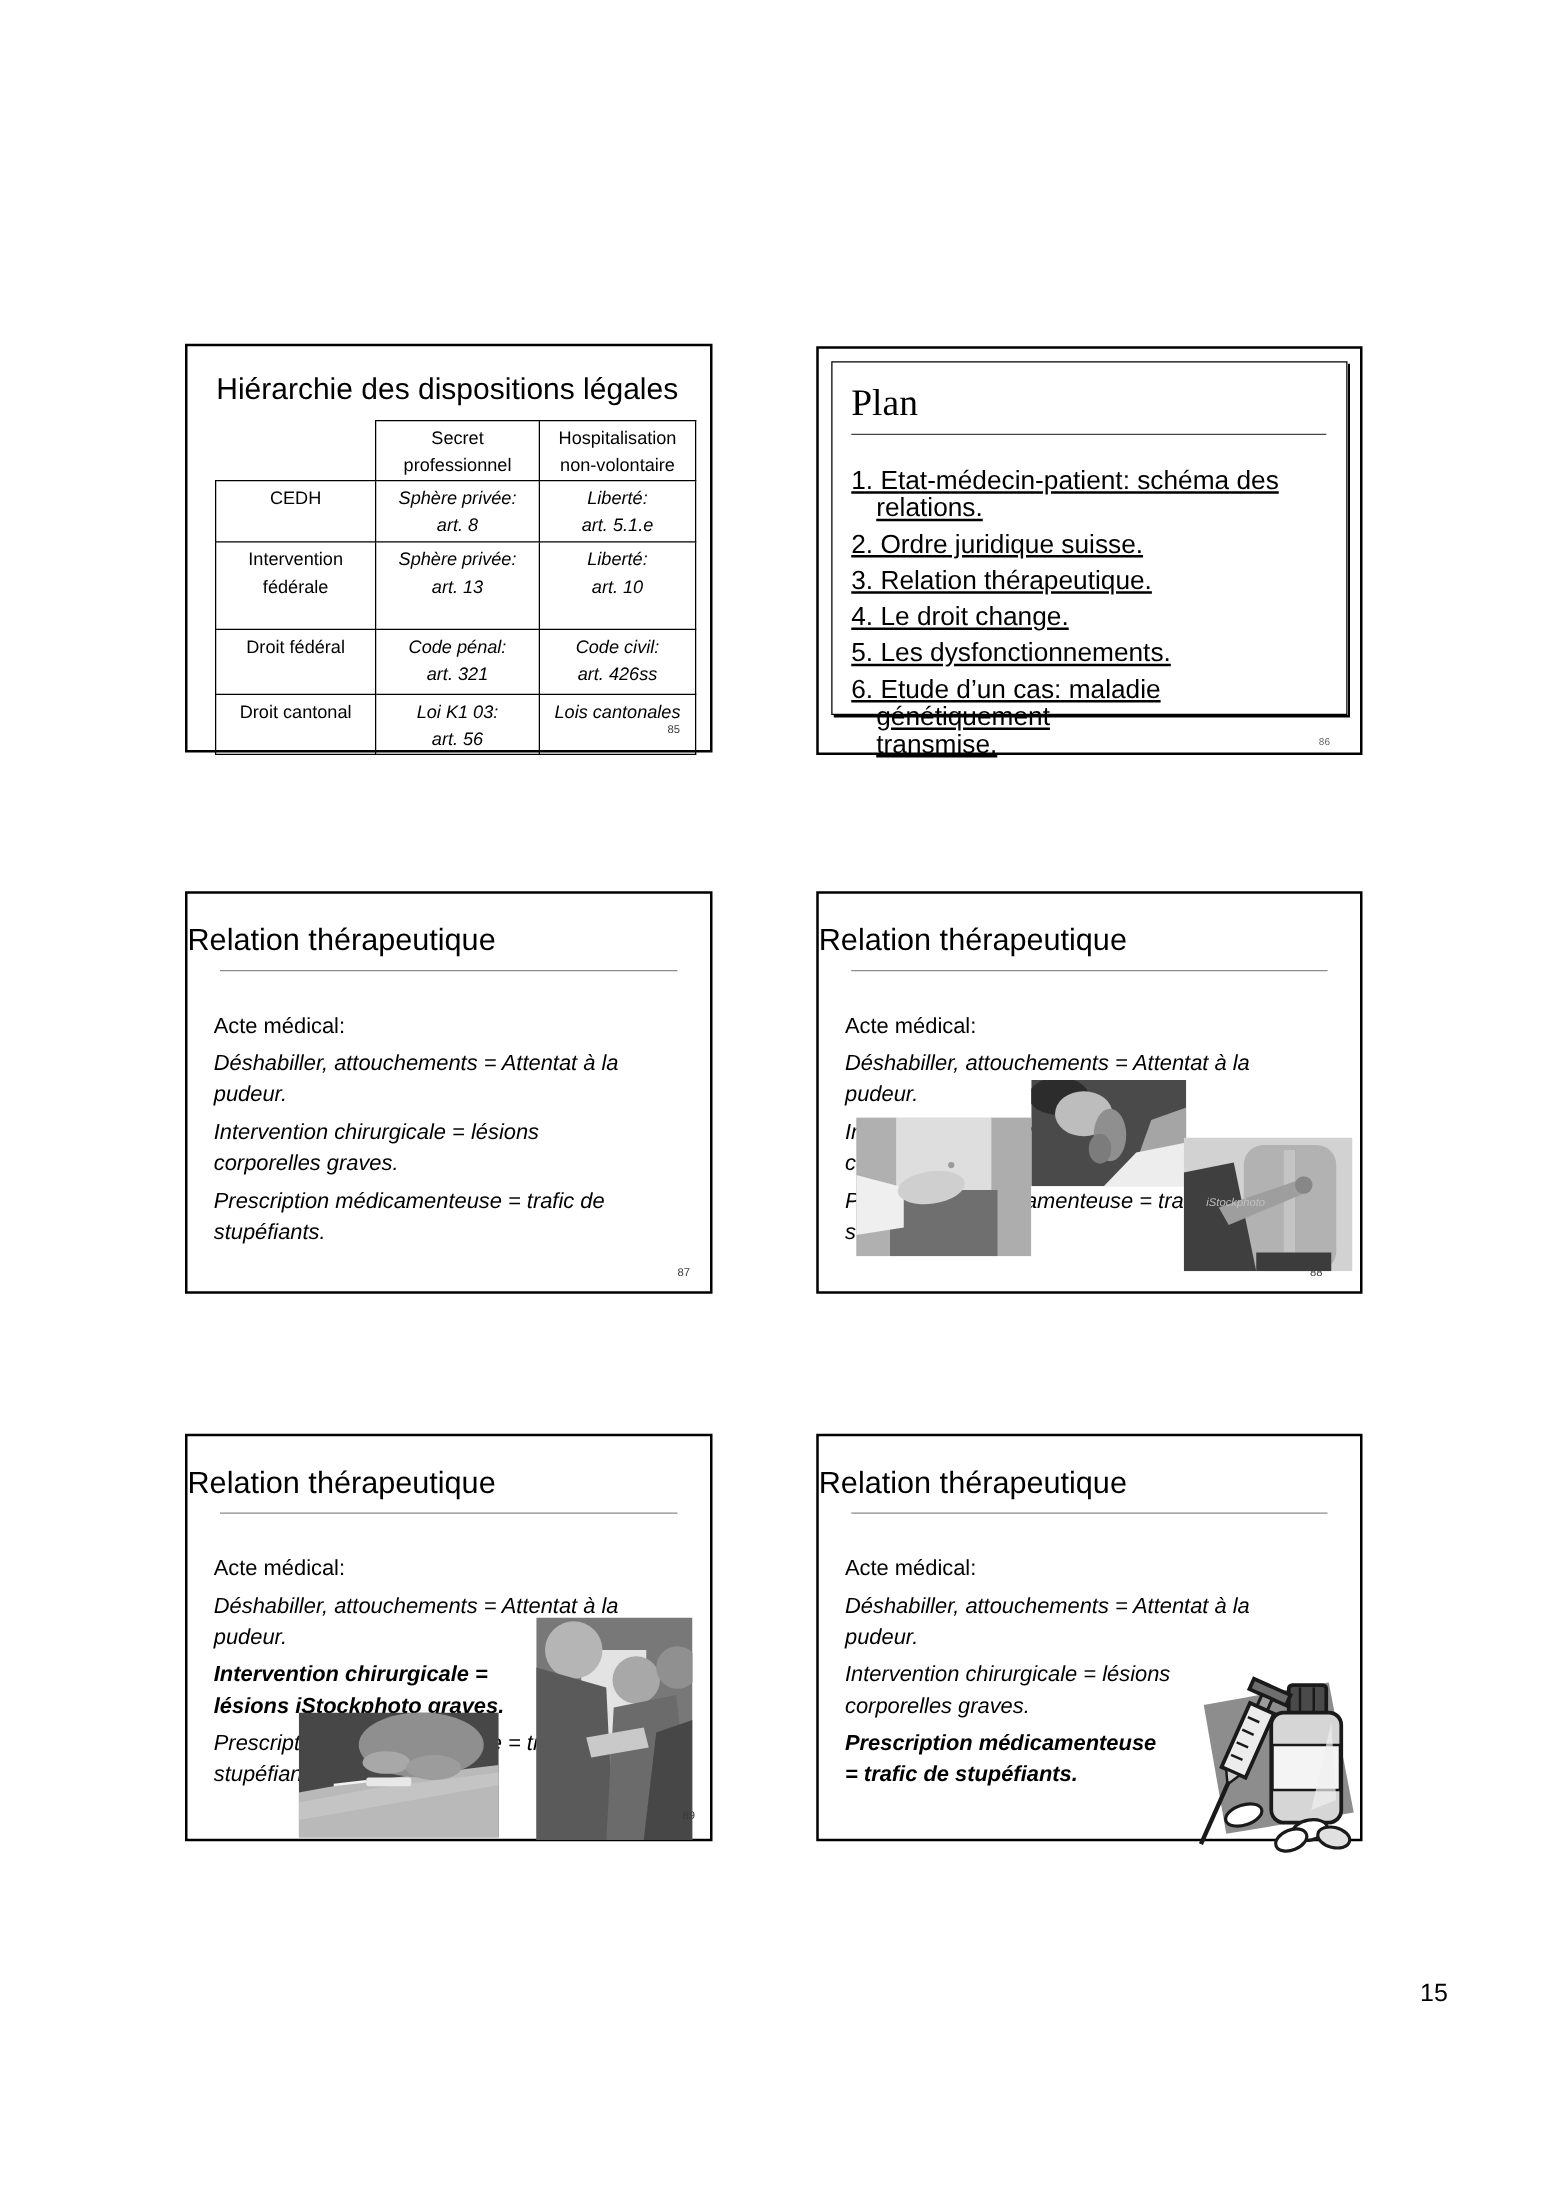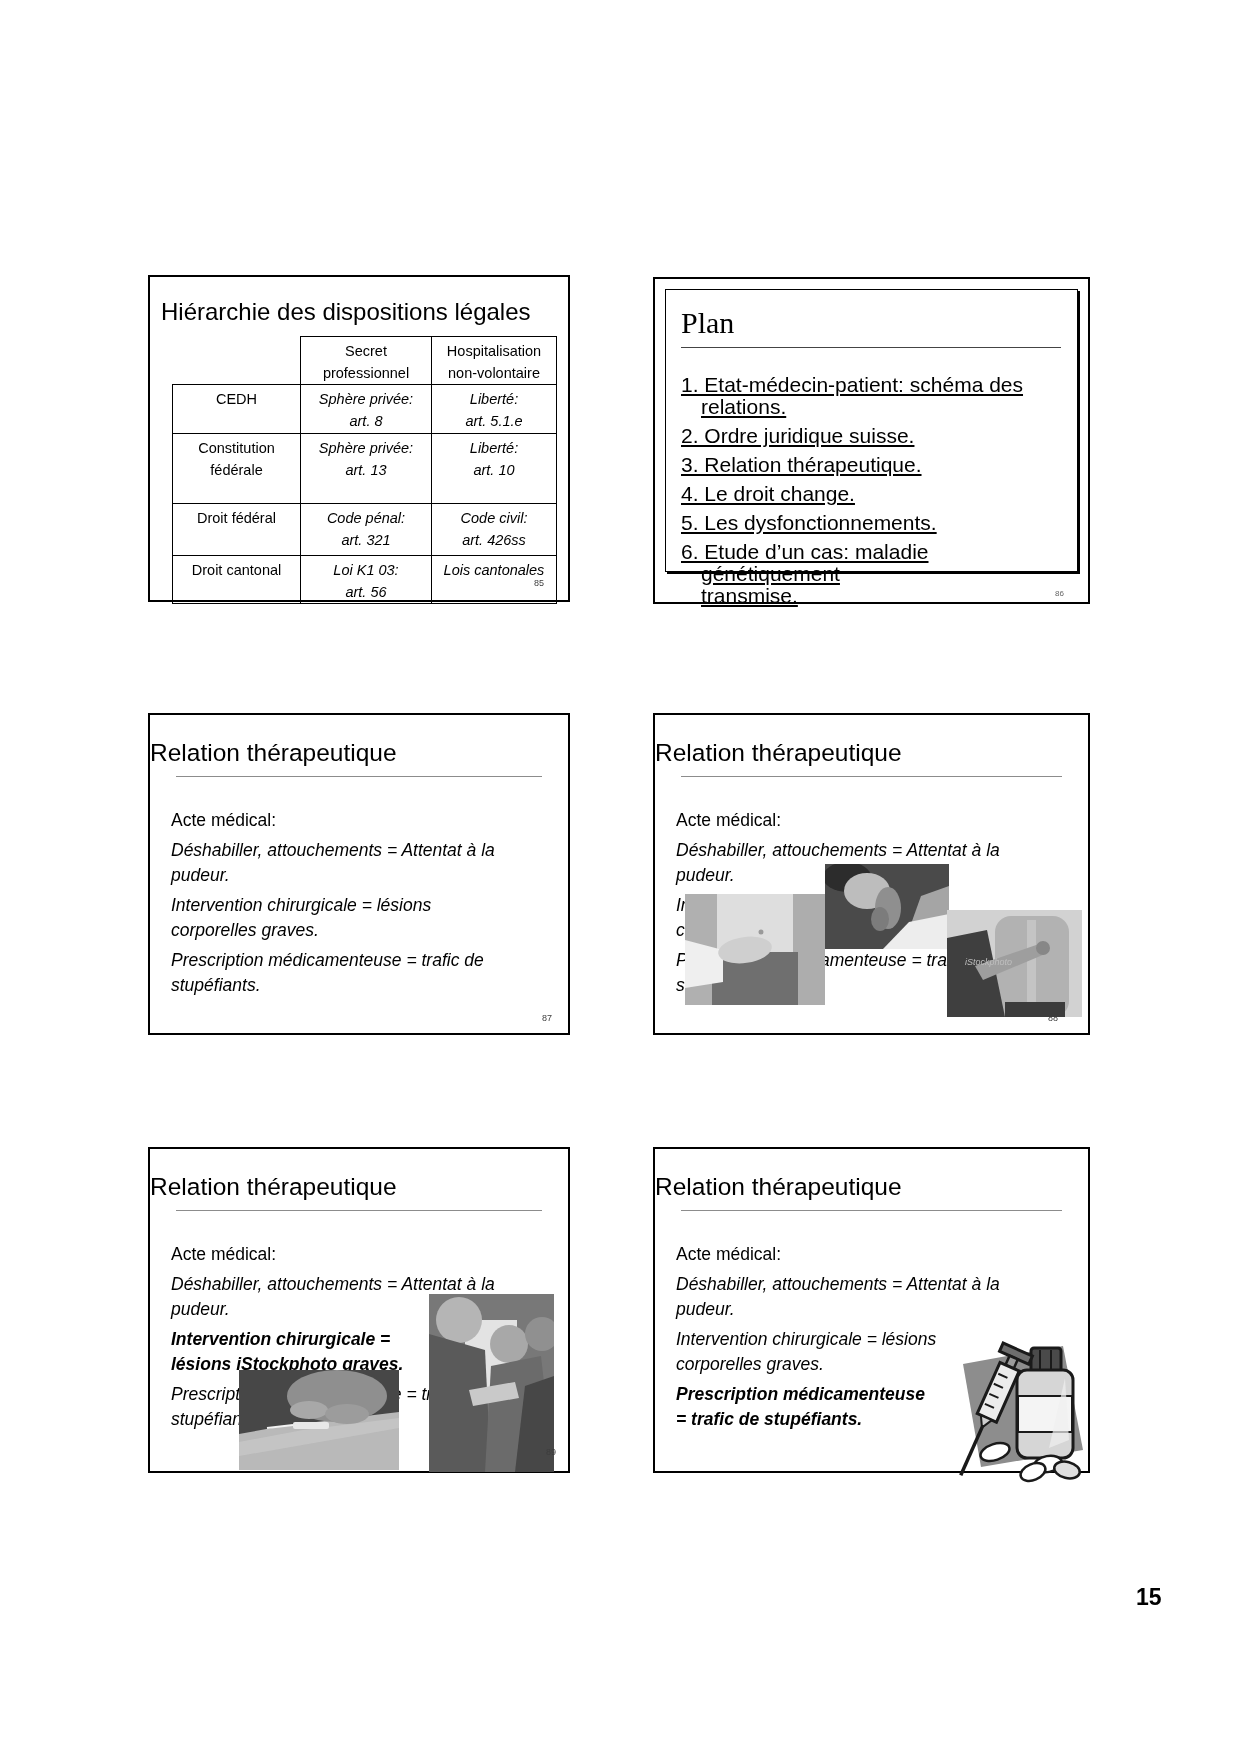--- a/index.html
+++ b/index.html
@@ -2,21 +2,21 @@
 <html><head>
 <meta charset="utf-8">
 <style>
   html,body{margin:0;padding:0;background:#fff;}
   #page{position:relative;width:1241px;height:1755px;background:#ffffff;
         font-family:"Liberation Sans",sans-serif;color:#000;overflow:hidden;}
   .slide{position:absolute;background:#fff;border:2px solid #000;box-sizing:border-box;}
   .pre{white-space:pre-line;}
 
   
-  .s85-title{margin-top:21px;padding-left:11px;font-size:24px;line-height:28px;}
+  .s85-title{margin-top:21px;padding-left:23px;font-size:24px;line-height:28px;}
   .legtable{position:absolute;left:22px;top:59px;border-collapse:collapse;table-layout:fixed;
             font-size:14.5px;line-height:22px;text-align:center;}
   .legtable td,.legtable th{border:1px solid #000;padding:3px 2px 0 2px;vertical-align:top;font-weight:normal;}
   .legtable th.blank{border:none;}
   .legtable .it{font-style:italic;}
   .c0{width:128px;} .c1{width:131px;} .c2{width:125px;}
   .rh0{height:44px;} .rh1{height:49px;} .rh2{height:70px;} .rh3{height:52px;} .rh4{height:48px;}
 
   
   .plan-frame{position:absolute;left:10px;top:10px;right:10px;bottom:30px;border:1px solid #000;
@@ -33,21 +33,21 @@
   .line{min-height:25px;}
   .it{font-style:italic;}
   .b{font-weight:bold;}
   .ps{margin-top:4px;}
 
   .snum{position:absolute;font-size:9px;color:#3d3d3d;z-index:5;}
   .photo{position:absolute;z-index:3;line-height:0;}
   .photo svg{display:block;}
   .wm{position:absolute;left:18px;top:52px;font-size:9px;color:#bfbfbf;z-index:4;font-style:italic;}
 
-  #pagenum{position:absolute;left:1136px;top:1584px;font-size:23px;font-weight:bold;}
+  #pagenum{position:absolute;left:1136px;top:1584px;font-size:20px;font-weight:normal;}
 </style>
 </head>
 <body>
 
 <div id="page">
 
   <div class="slide" style="left:148px;top:275px;width:422px;height:327px">
     <div class="s85-title">Hiérarchie des dispositions légales</div>
     <table class="legtable">
       <colgroup>
@@ -64,21 +64,21 @@
 non-volontaire</th>
       </tr>
       <tr class="rh1">
         <td>CEDH</td>
         <td class="it pre">Sphère privée:
 art. 8</td>
         <td class="it pre">Liberté:
 art. 5.1.e</td>
       </tr>
       <tr class="rh2">
-        <td class="pre">Constitution
+        <td class="pre">Intervention
 fédérale</td>
         <td class="it pre">Sphère privée:
 art. 13</td>
         <td class="it pre">Liberté:
 art. 10</td>
       </tr>
       <tr class="rh3">
         <td>Droit fédéral</td>
         <td class="it pre">Code pénal:
 art. 321</td>

